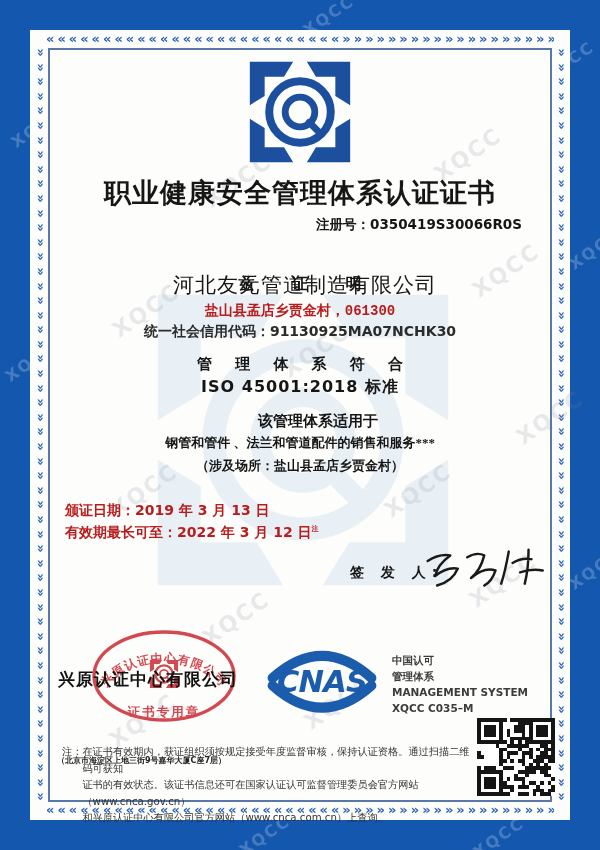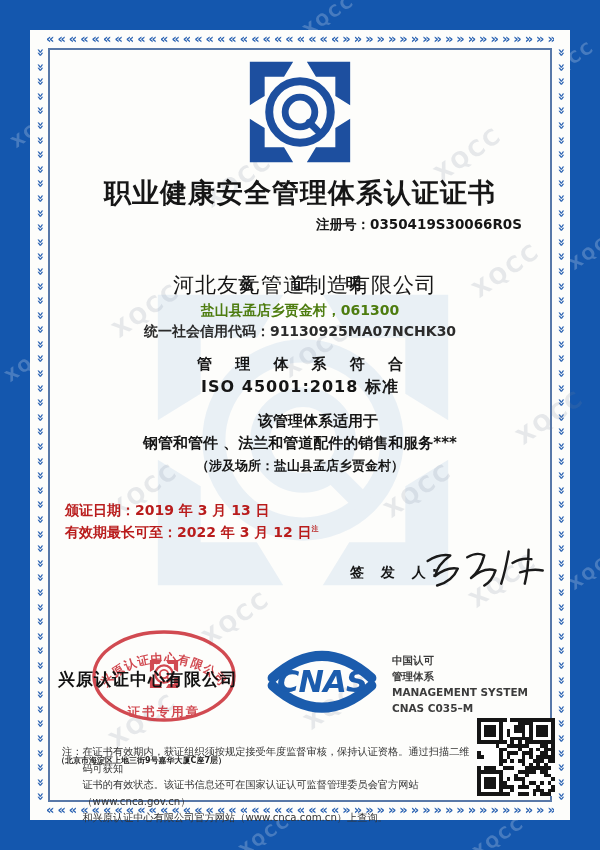--- a/index.html
+++ b/index.html
@@ -51,26 +51,26 @@
     position:absolute;left:88px;top:225px;width:330px;height:330px;
     color:#7fa8d4;opacity:.15;pointer-events:none;
   }
   .row{position:absolute;left:0;right:0;text-align:center;color:#161616;}
   .logo-main{position:absolute;left:50%;top:5px;transform:translateX(-50%);
     width:118px;height:114px;color:#1d4f9f;}
   .title{top:125px;font-size:27px;font-weight:bold;letter-spacing:1px;}
   .regline{top:166px;text-align:right;padding-right:28px;font-size:13.5px;font-weight:bold;}
   .certify-heading{top:200px;font-size:16px;font-weight:bold;letter-spacing:16px;text-indent:16px;margin-top:24px;}
   .company{top:221px;font-size:21px;font-weight:normal;letter-spacing:1px;margin-left:10px;}
-  .address{top:252px;font-size:14px;font-weight:600;color:#4d7c0f;}
+  .address{top:252px;font-size:14px;font-weight:600;color:#b91c1c;font-family:Liberation Mono, monospace;}
   .credit{top:273px;font-size:14px;font-weight:600;color:#2b2b2b;}
   .conform{top:305px;font-size:15px;font-weight:bold;letter-spacing:9px;text-indent:9px;}
   .standard{top:327px;font-size:16px;font-weight:bold;letter-spacing:1px;}
   .scope-intro{top:362px;font-size:15px;font-weight:bold;margin-left:36px;}
-  .scope-desc{top:384px;font-size:15px;font-weight:bold;}
+  .scope-desc{top:384px;font-size:13px;font-weight:bold;font-family:Liberation Serif, serif;}
   .scope-sites{top:407px;font-size:13px;font-weight:bold;}
   .dateline{position:absolute;left:15px;color:#b91c1c;font-size:14px;font-weight:bold;}
   .issue{top:452px;}
   .expiry{top:474px;}
   .expiry sup{font-size:7px;font-weight:bold;}
   .sign-label{position:absolute;left:300px;top:514px;font-size:14px;font-weight:bold;
     letter-spacing:6px;color:#161616;}
   .sign-svg{position:absolute;left:372px;top:492px;width:132px;height:56px;}
   .stamp{position:absolute;left:40px;top:578px;width:148px;height:96px;opacity:.82;}
   .issuer-company{position:absolute;left:8px;top:618px;font-size:17px;font-weight:bold;
@@ -313,21 +313,21 @@
 
       <svg class="cnas-logo" viewBox="0 0 150 92">
         <path d="M10 42 Q75 -16 140 42" fill="none" stroke="currentColor" stroke-width="13" stroke-linecap="round"></path>
         <path d="M10 52 Q75 110 140 52" fill="none" stroke="currentColor" stroke-width="13" stroke-linecap="round"></path>
         <text x="75" y="61" text-anchor="middle" font-size="40" font-weight="bold" font-style="italic" fill="currentColor" letter-spacing="-1">CNAS</text>
       </svg>
       <div class="cnas-text">
         <div>中国认可</div>
         <div>管理体系</div>
         <div>MANAGEMENT SYSTEM</div>
-        <div>CNAS C035–M</div>
+        <div>XQCC C035–M</div>
       </div>
 
       <div class="footnote">
         <span class="fn-label">注：</span>
         <span class="fn-lines">
           <span>在证书有效期内，获证组织须按规定接受年度监督审核，保持认证资格。通过扫描二维码可获知</span>
           <span>证书的有效状态。该证书信息还可在国家认证认可监督管理委员会官方网站（www.cnca.gov.cn）</span>
           <span>和兴原认证中心有限公司官方网站（www.cnca.com.cn）上查询。</span>
         </span>
       </div>

